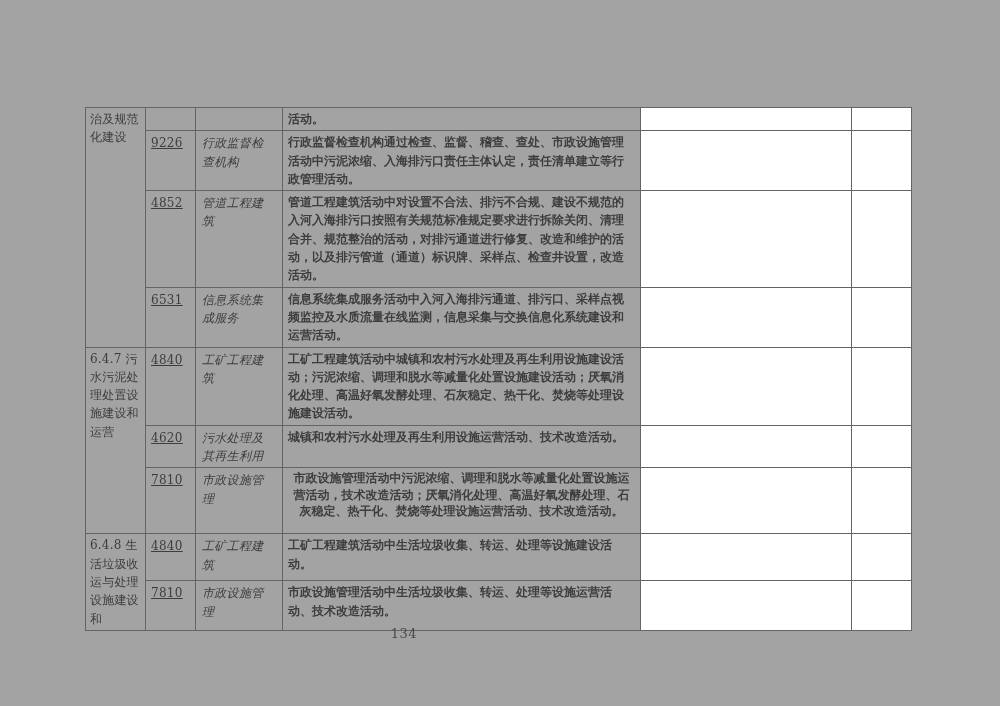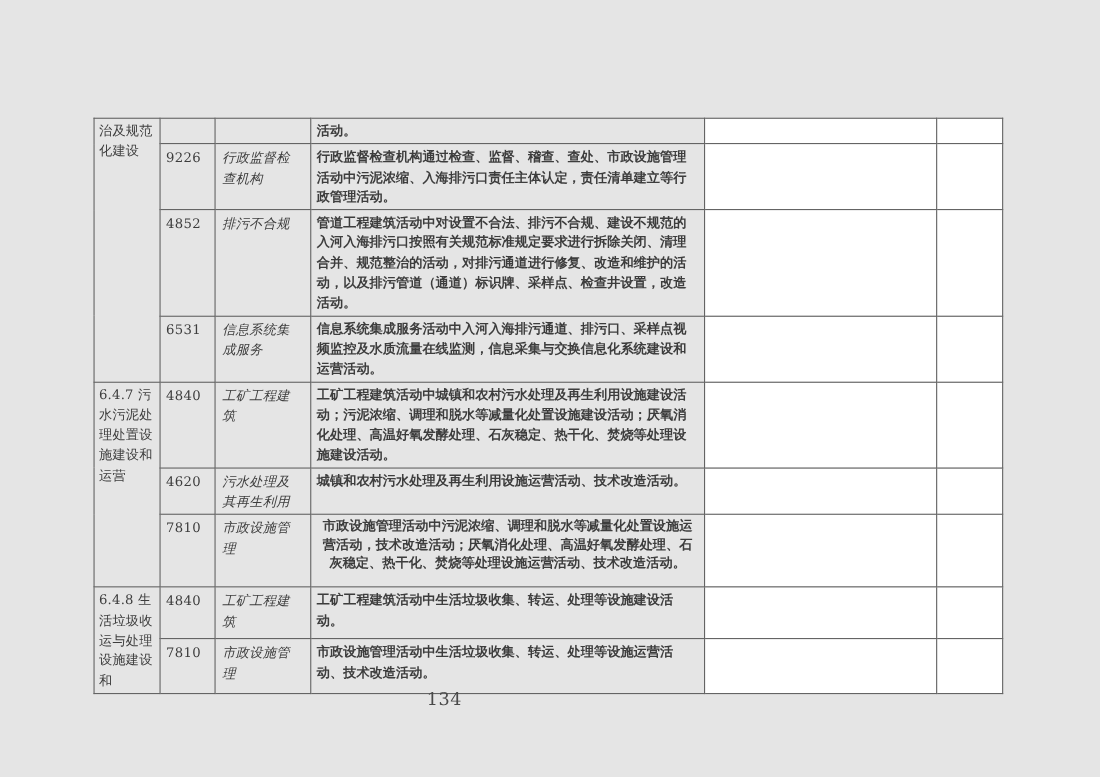--- a/index.html
+++ b/index.html
@@ -9,21 +9,21 @@
     width: 1000px;
     height: 706px;
     font-family: "DejaVu Serif", "Liberation Serif", serif;
     color: #3d3d3d;
     overflow: hidden;
   }
   .page {
     position: relative;
     width: 1000px;
     height: 706px;
-    background: #e5e5e5;
+    background: #a3a3a3;
   }
   table.doc-table {
     position: absolute;
     left: 85px;
     top: 107px;
     border-collapse: collapse;
     table-layout: fixed;
     width: 826px;
   }
   table.doc-table td {
@@ -36,41 +36,42 @@
   }
   td.cat {
     padding: 2px 2px 2px 4px;
     line-height: 19px;
     letter-spacing: 0.2px;
   }
   td.code {
     padding: 3px 2px 2px 5px;
     font-size: 13.5px;
     letter-spacing: 0.3px;
+    text-decoration: underline;
   }
   td.name {
     padding: 3px 8px 2px 6px;
     letter-spacing: 0.3px;
     line-height: 17px;
     font-style: italic;
   }
   td.desc {
     padding: 2px 5px;
     line-height: 18.3px;
     font-weight: bold;
   }
   tr.tight td.desc { line-height: 16.2px; text-align: center; }
   td.empty { background: #ffffff; }
   .page-number {
     position: absolute;
     left: 0;
     top: 626px;
     width: 808px;
     text-align: center;
-    font-size: 16px;
+    font-size: 13px;
     color: #4a4a4a;
     letter-spacing: 0.5px;
   }
 </style>
 </head>
 <body>
 
 <div class="page">
 
   <table class="doc-table">
@@ -96,21 +97,21 @@
     <tr style="height:58px">
       <td class="code">9226</td>
       <td class="name">行政监督检查机构</td>
       <td class="desc">行政监督检查机构通过检查、监督、稽查、查处、市政设施管理活动中污泥浓缩、入海排污口责任主体认定，责任清单建立等行政管理活动。</td>
       <td class="empty"></td>
       <td class="empty"></td>
     </tr>
 
     <tr style="height:92px">
       <td class="code">4852</td>
-      <td class="name">排污不合规</td>
+      <td class="name">管道工程建筑</td>
       <td class="desc">管道工程建筑活动中对设置不合法、排污不合规、建设不规范的入河入海排污口按照有关规范标准规定要求进行拆除关闭、清理合并、规范整治的活动，对排污通道进行修复、改造和维护的活动，以及排污管道（通道）标识牌、采样点、检查井设置，改造活动。</td>
       <td class="empty"></td>
       <td class="empty"></td>
     </tr>
 
     <tr style="height:58px">
       <td class="code">6531</td>
       <td class="name">信息系统集成服务</td>
       <td class="desc">信息系统集成服务活动中入河入海排污通道、排污口、采样点视频监控及水质流量在线监测，信息采集与交换信息化系统建设和运营活动。</td>
       <td class="empty"></td>

